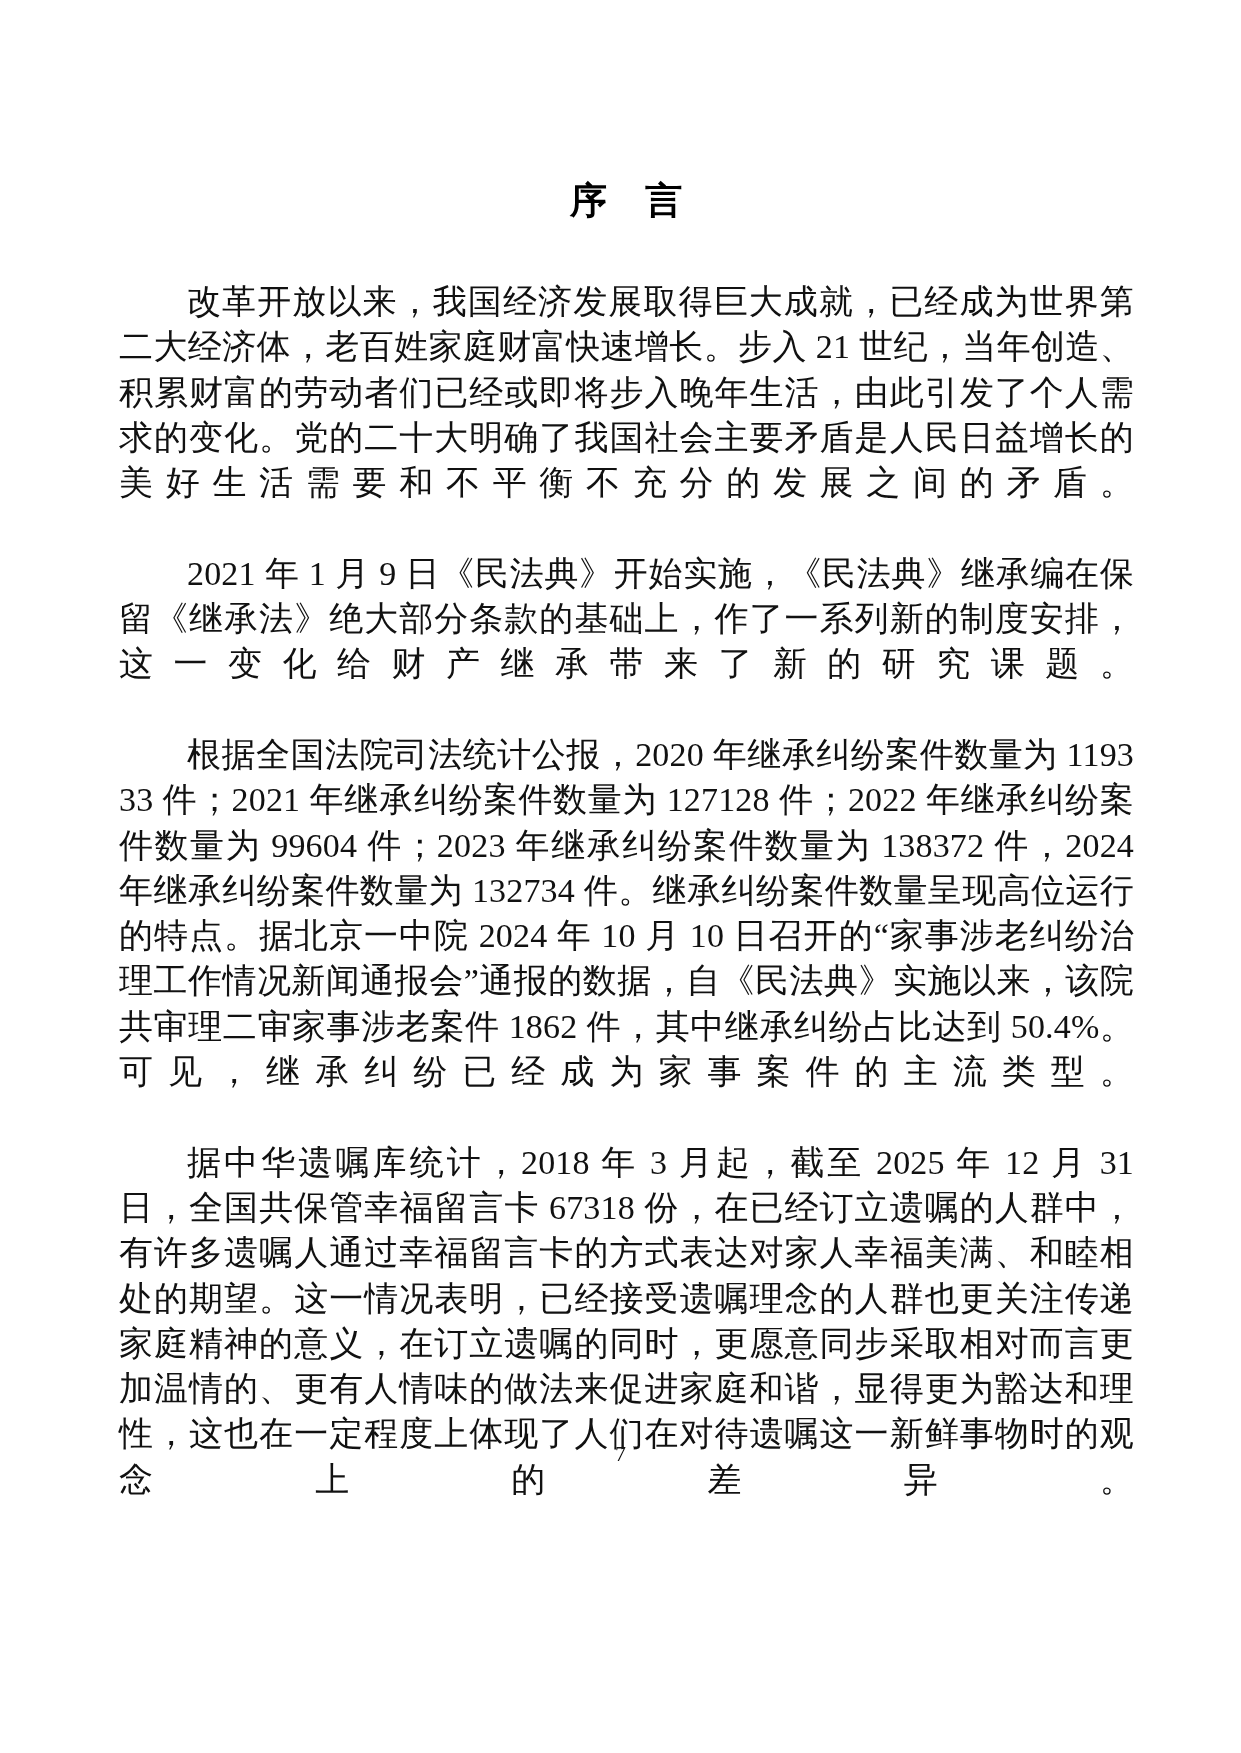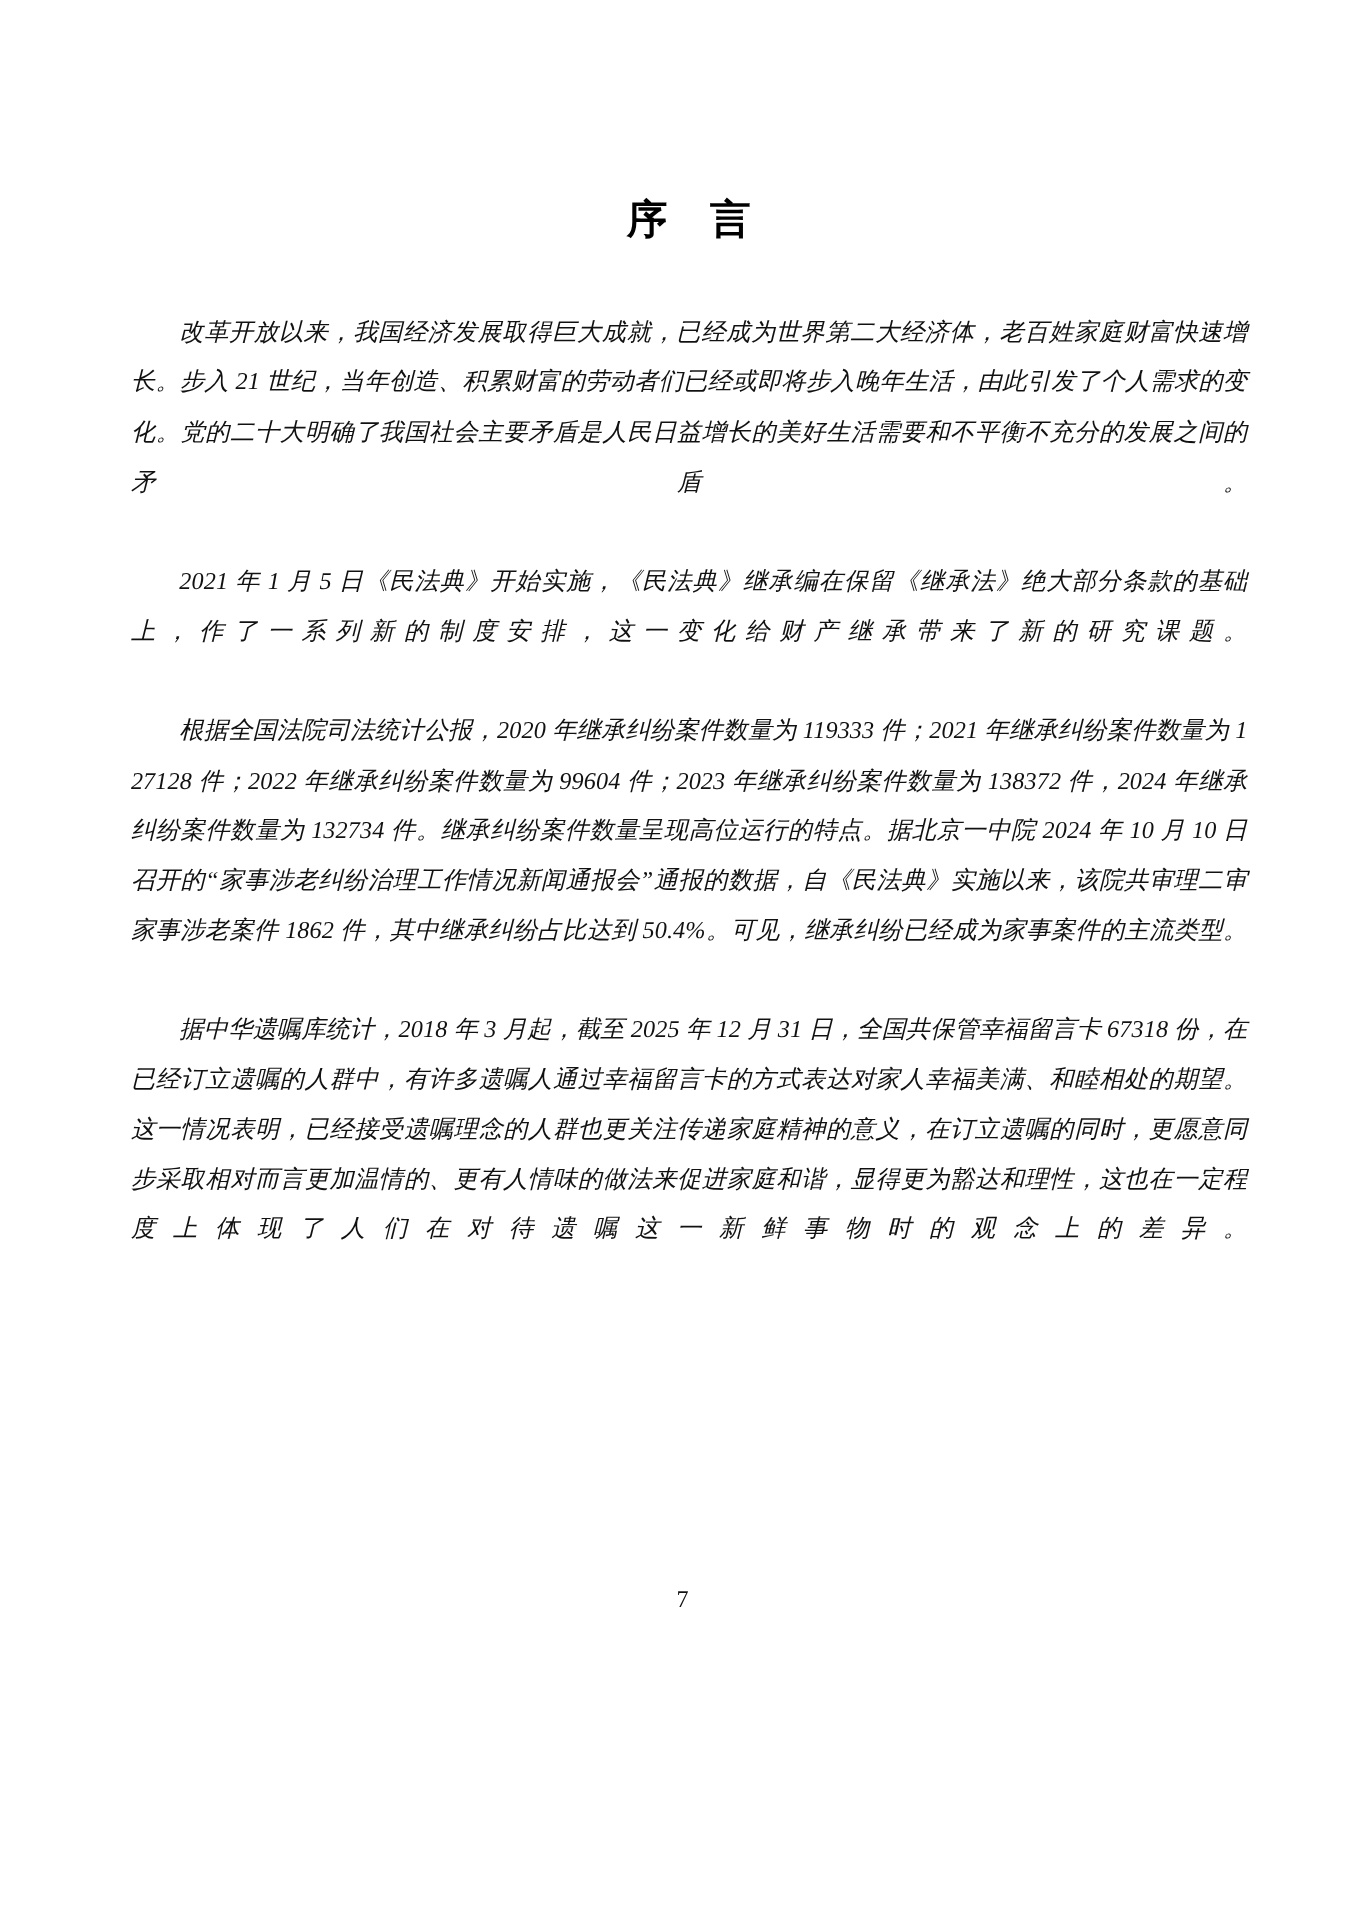--- a/index.html
+++ b/index.html
@@ -45,30 +45,29 @@
     color: #000000;
   }
 
   .body-block {
     margin-top: 60px;
   }
 
   p.para {
     margin: 0 0 0 0;
     padding: 0;
-    font-size: 22px;
+    font-size: 34px;
     line-height: 45.3px;
     text-align: justify;
     text-justify: inter-ideograph;
     text-indent: 2em;
     color: #111111;
     font-family: "Liberation Serif", "DejaVu Serif", serif;
     letter-spacing: 0.005em;
     word-break: break-all;
-    font-style: italic;
   }
 
   
   p.para::after {
     content: "";
     display: inline-block;
     width: 100%;
   }
 
   .page-number {
@@ -87,21 +86,21 @@
 <body>
 
 <div class="page">
 
   <div class="content">
 
     <h1 class="doc-title">序　言</h1>
 
     <div class="body-block">
       <p class="para">改革开放以来，我国经济发展取得巨大成就，已经成为世界第二大经济体，老百姓家庭财富快速增长。步入 21 世纪，当年创造、积累财富的劳动者们已经或即将步入晚年生活，由此引发了个人需求的变化。党的二十大明确了我国社会主要矛盾是人民日益增长的美好生活需要和不平衡不充分的发展之间的矛盾。</p>
-      <p class="para">2021 年 1 月 5 日《民法典》开始实施，《民法典》继承编在保留《继承法》绝大部分条款的基础上，作了一系列新的制度安排，这一变化给财产继承带来了新的研究课题。</p>
+      <p class="para">2021 年 1 月 9 日《民法典》开始实施，《民法典》继承编在保留《继承法》绝大部分条款的基础上，作了一系列新的制度安排，这一变化给财产继承带来了新的研究课题。</p>
       <p class="para">根据全国法院司法统计公报，2020 年继承纠纷案件数量为 119333 件；2021 年继承纠纷案件数量为 127128 件；2022 年继承纠纷案件数量为 99604 件；2023 年继承纠纷案件数量为 138372 件，2024 年继承纠纷案件数量为 132734 件。继承纠纷案件数量呈现高位运行的特点。据北京一中院 2024 年 10 月 10 日召开的“家事涉老纠纷治理工作情况新闻通报会”通报的数据，自《民法典》实施以来，该院共审理二审家事涉老案件 1862 件，其中继承纠纷占比达到 50.4%。可见，继承纠纷已经成为家事案件的主流类型。</p>
       <p class="para">据中华遗嘱库统计，2018 年 3 月起，截至 2025 年 12 月 31 日，全国共保管幸福留言卡 67318 份，在已经订立遗嘱的人群中，有许多遗嘱人通过幸福留言卡的方式表达对家人幸福美满、和睦相处的期望。这一情况表明，已经接受遗嘱理念的人群也更关注传递家庭精神的意义，在订立遗嘱的同时，更愿意同步采取相对而言更加温情的、更有人情味的做法来促进家庭和谐，显得更为豁达和理性，这也在一定程度上体现了人们在对待遗嘱这一新鲜事物时的观念上的差异。</p>
     </div>
 
   </div>
 
   <div class="page-number">7</div>
 
 </div>
 

